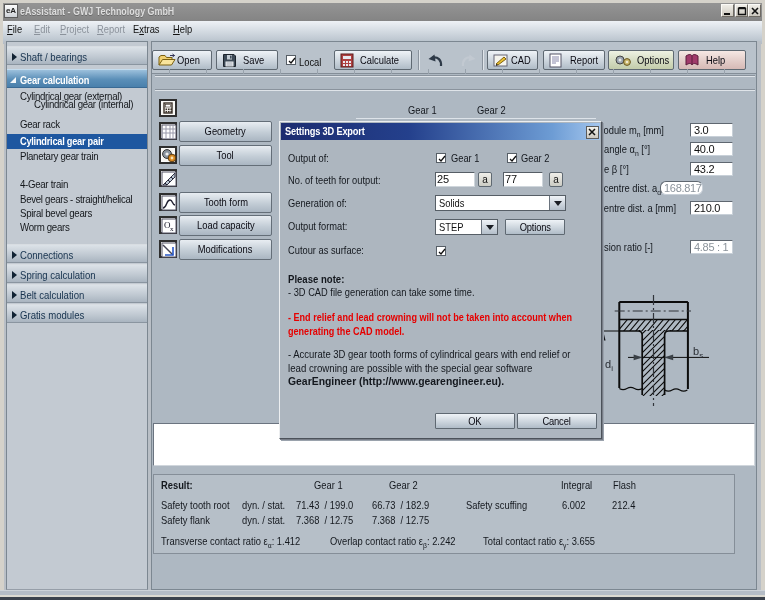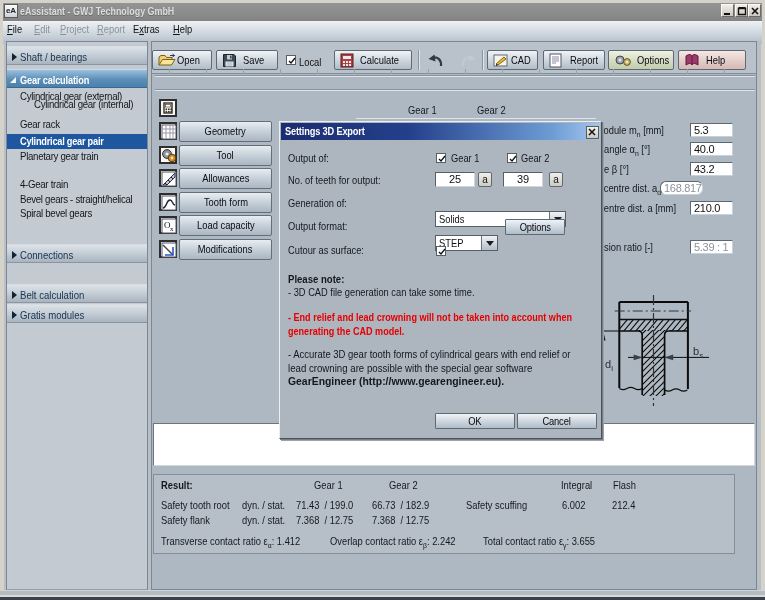--- a/index.html
+++ b/index.html
@@ -59,23 +59,23 @@
 .r{position:absolute;font-size:11px;color:#14181e;white-space:nowrap;transform:scaleX(0.85);transform-origin:0 0;}
 .r sub{font-size:8px;letter-spacing:0;}
 
 #dialog{left:279px;top:121px;width:323px;height:318px;background:#adb6bf;border:1px solid;border-color:#eceef0 #4c525a #4c525a #eceef0;box-shadow:1px 1px 0 #777d87,2px 2px 0 #9aa2ac;}
 #dtitle{left:1px;top:1px;width:319px;height:17px;background:linear-gradient(90deg,#1c2c70,#24408c 40%,#6d9cd4 85%,#a4c6ee 100%);color:#fff;font-weight:bold;font-size:11px;letter-spacing:-0.2px;line-height:16px;padding-left:4px;}
 #dclose{left:306px;top:4px;width:13px;height:13px;background:linear-gradient(#f4f2ec,#ccc8bf);border:1px solid #5c5c5c;text-align:center;}
 .dlabel{left:8px;font-size:11px;color:#14181e;transform:scaleX(0.845);transform-origin:0 0;white-space:nowrap;}
 .check{width:10px;height:10px;background:#fff;border:1px solid #565e66;}
 .check svg{position:absolute;left:0px;top:0px;}
 .dtext{font-size:11px;color:#14181e;white-space:nowrap;transform:scaleX(0.845);transform-origin:0 0;}
-.dinput{height:15px;background:#fff;border:1px solid #565e66;border-bottom-color:#cfd6dc;border-right-color:#cfd6dc;font-size:11px;line-height:13px;padding-left:13px;color:#111;}
+.dinput{height:15px;background:#fff;border:1px solid #565e66;border-bottom-color:#cfd6dc;border-right-color:#cfd6dc;font-size:11px;line-height:13px;padding-left:1px;color:#111;}
 .abtn{width:14px;height:15px;background:linear-gradient(#f0efe9,#ccccc4);border:1px solid #5f6972;border-radius:2px;font-size:10px;text-align:center;line-height:13px;}
-.combo{height:16px;background:#fff;border:1px solid #565e66;margin-top:16px;}
+.combo{height:16px;background:#fff;border:1px solid #565e66;}
 .combo .txt{position:absolute;left:3px;top:1px;font-size:11px;line-height:13px;transform:scaleX(0.85);transform-origin:0 0;white-space:nowrap;}
 .cobtn{position:absolute;right:0;top:0;width:16px;height:14px;background:linear-gradient(#eff3f7,#b4bfca);border-left:1px solid #6a737d;}
 .cobtn:after{content:"";position:absolute;left:4px;top:5px;border-left:4px solid transparent;border-right:4px solid transparent;border-top:5px solid #1a1e24;}
 .dbtn{height:16px;background:linear-gradient(#eff3f7,#ccd5dd 55%,#b0bcc7);border:1px solid #5f6972;border-radius:1px;font-size:11px;letter-spacing:-0.2px;text-align:center;line-height:14px;color:#0a0a12;}
 .red{color:#e60000;font-weight:bold;transform:scaleX(0.824) !important;transform-origin:0 0;}
 </style></head>
 <body>
 
 <div class="abs" id="titlebar"></div>
 <div class="abs" id="titleicon">eA</div>
@@ -115,21 +115,23 @@
  <div class="abs" id="ghead" style="top:26.5px;"><span class="tri2"></span><span class="tl" style="transform:scaleX(0.84);">Gear calculation</span></div>
  <div class="abs shead" style="top:4px;"><span class="tri"></span><span class="tl" style="transform:scaleX(0.87);">Shaft / bearings</span></div>
  <div class="abs sitem" style="top:46.5px;"><span class="tl" style="transform:scaleX(0.88);">Cylindrical gear (external)</span></div>
  <div class="abs sitem" style="top:55px;text-align:right;"><span class="tl" style="transform:scaleX(0.88);">Cylindrical gear (internal)</span></div>
  <div class="abs sitem" style="top:75.4px;"><span class="tl" style="transform:scaleX(0.88);">Gear rack</span></div>
  <div class="abs" id="sel" style="top:91.5px;"><span class="tl" style="transform:scaleX(0.84);">Cylindrical gear pair</span></div>
  <div class="abs sitem" style="top:106.8px;"><span class="tl" style="transform:scaleX(0.88);">Planetary gear train</span></div>
  <div class="abs sitem" style="top:135.4px;"><span class="tl" style="transform:scaleX(0.88);">4-Gear train</span></div>
  <div class="abs sitem" style="top:149.7px;"><span class="tl" style="transform:scaleX(0.88);">Bevel gears - straight/helical</span></div>
  <div class="abs sitem" style="top:164px;"><span class="tl" style="transform:scaleX(0.88);">Spiral bevel gears</span></div>
+ <div class="abs sitem" style="top:178.3px;"><span class="tl" style="transform:scaleX(0.88);">Worm gears</span></div>
  <div class="abs shead" style="top:202.4px;"><span class="tri"></span><span class="tl" style="transform:scaleX(0.87);">Connections</span></div>
+ <div class="abs shead" style="top:222.4px;"><span class="tri"></span><span class="tl" style="transform:scaleX(0.87);">Spring calculation</span></div>
  <div class="abs shead" style="top:242.3px;"><span class="tri"></span><span class="tl" style="transform:scaleX(0.87);">Belt calculation</span></div>
  <div class="abs shead" style="top:262.2px;"><span class="tri"></span><span class="tl" style="transform:scaleX(0.87);">Gratis modules</span></div>
 </div>
 
 <div class="abs" id="cwrap" style="left:152px;top:42px;width:604px;height:547px;">
  <div class="abs" id="toolbar"></div>
  <div class="abs groove" style="top:33px;"></div>
  <div class="abs groove" style="top:47px;"></div>
 
  <div class="abs tbtn" style="left:0px;width:60px;padding-left:24px;"><span class="ic"><svg width="18" height="15">
@@ -226,21 +228,20 @@
         <circle cx="6" cy="6" r="1.6" fill="#eee"></circle>
         <circle cx="11" cy="10" r="3.8" fill="#d88820" stroke="#5c3c10"></circle>
         <circle cx="11" cy="10" r="1.4" fill="#f8e0b0"></circle>
       </svg></div>
  <div class="abs cbtn" style="top:103px;"><span class="tc">Tool</span></div>
  <div class="abs cicon" style="top:127px;"><svg width="16" height="16">
         <rect x="1" y="1" width="14" height="14" fill="#fff" stroke="#556"></rect>
         <path d="M2 14 L14 2 L14 6 L6 14 Z" fill="#b8c4d0" stroke="#334"></path>
         <path d="M4 12 L6 14 M7 9 L9 11 M10 6 L12 8" stroke="#223"></path>
       </svg></div>
- <div class="abs cbtn" style="top:126px;"><span class="tc">Allowances</span></div>
  <div class="abs cicon" style="top:151px;"><svg width="16" height="16">
         <rect x="1" y="1" width="14" height="14" fill="#fff" stroke="#556"></rect>
         <path d="M2 13 C6 13 5 5 9 5 C12 5 11 10 14 10" stroke="#223" fill="none" stroke-width="1.4"></path>
       </svg></div>
  <div class="abs cbtn" style="top:150px;"><span class="tc">Tooth form</span></div>
  <div class="abs cicon" style="top:174px;"><svg width="16" height="16">
         <rect x="1" y="1" width="14" height="14" fill="#fff" stroke="#556"></rect>
         <text x="3" y="10" font-family="Liberation Serif" font-size="9" fill="#112">O</text>
         <text x="9" y="13" font-family="Liberation Serif" font-size="7" fill="#112">x</text>
       </svg></div>
@@ -250,31 +251,31 @@
         <path d="M2 3 L12 13" stroke="#445" stroke-width="1.4"></path>
         <path d="M12 5 L12 13 L4 13" stroke="#2858c8" fill="none" stroke-width="1.6"></path>
       </svg></div>
  <div class="abs cbtn" style="top:197px;"><span class="tc">Modifications</span></div>
 
  <div class="abs glabel" style="left:256px;"><span class="tl">Gear 1</span></div>
  <div class="abs glabel" style="left:325px;"><span class="tl">Gear 2</span></div>
  <div class="abs" style="left:204px;top:76px;width:240px;height:1px;background:#dde3e9;"></div>
 
  <div class="abs flabel" style="left:411px;top:82px;">Normal module m<sub>n</sub> [mm]</div>
- <div class="abs finput" style="left:538px;top:81px;">5.3</div>
+ <div class="abs finput" style="left:538px;top:81px;">3.0</div>
  <div class="abs flabel" style="left:412px;top:101px;">Pressure angle α<sub>n</sub> [°]</div>
  <div class="abs finput" style="left:538px;top:100px;">40.0</div>
  <div class="abs flabel" style="left:411px;top:121px;">Helix angle β [°]</div>
  <div class="abs finput" style="left:538px;top:120px;">43.2</div>
  <div class="abs flabel" style="left:432px;top:140px;">Ref. centre dist. a<sub>d</sub> [mm]</div>
  <div class="abs finput fgray" style="left:508px;top:139px;border-radius:6px;">168.817</div>
  <div class="abs flabel" style="left:445px;top:160px;">Centre dist. a [mm]</div>
  <div class="abs finput" style="left:538px;top:159px;">210.0</div>
  <div class="abs flabel" style="left:414px;top:199px;">Transmission ratio [-]</div>
- <div class="abs finput fgray" style="left:538px;top:198px;">5.39 : 1</div>
+ <div class="abs finput fgray" style="left:538px;top:198px;">4.85 : 1</div>
 
  <div class="abs" style="left:440px;top:240px;"><svg width="170" height="168">
   <defs>
   <clipPath id="hb">
             <rect x="27.3" y="38" width="68.6" height="11"></rect>
           </clipPath>
   <clipPath id="wb">
             <path d="M27.3 49 H46.2 Q50.2 49 50.2 53.2 L50.2 114 L72.6 114 L72.6 53.2 Q72.6 49 76.6 49 L95.9 49 L95.9 48 L27.3 48 Z"></path>
           </clipPath>
   </defs>
@@ -342,21 +343,21 @@
  <div class="abs dtext" style="left:171px;top:30px;">Gear 1</div>
  <div class="abs check" style="left:227px;top:31px;">
       <svg width="10" height="10">
         <path d="M2 5 L4 7 L8 2" stroke="#111" stroke-width="1.3" fill="none"></path>
       </svg>
     </div>
  <div class="abs dtext" style="left:241px;top:30px;">Gear 2</div>
  <div class="abs dlabel" style="top:51.5px;">No. of teeth for output:</div>
  <div class="abs dinput" style="left:155px;top:50px;width:40px;">25</div>
  <div class="abs abtn" style="left:198px;top:50px;">a</div>
- <div class="abs dinput" style="left:223px;top:50px;width:40px;">39</div>
+ <div class="abs dinput" style="left:223px;top:50px;width:40px;">77</div>
  <div class="abs abtn" style="left:269px;top:50px;">a</div>
  <div class="abs dlabel" style="top:75px;">Generation of:</div>
  <div class="abs combo" style="left:155px;top:73px;width:131px;">
       <span class="txt">Solids</span>
       <span class="cobtn"></span>
     </div>
  <div class="abs dlabel" style="top:98px;">Output format:</div>
  <div class="abs combo" style="left:155px;top:97px;width:63px;">
       <span class="txt">STEP</span>
       <span class="cobtn"></span>

